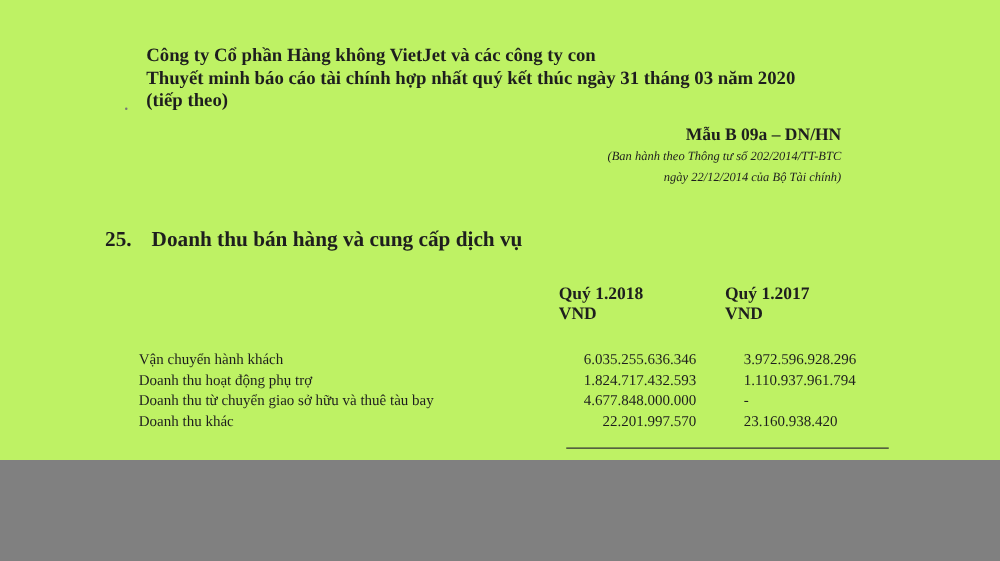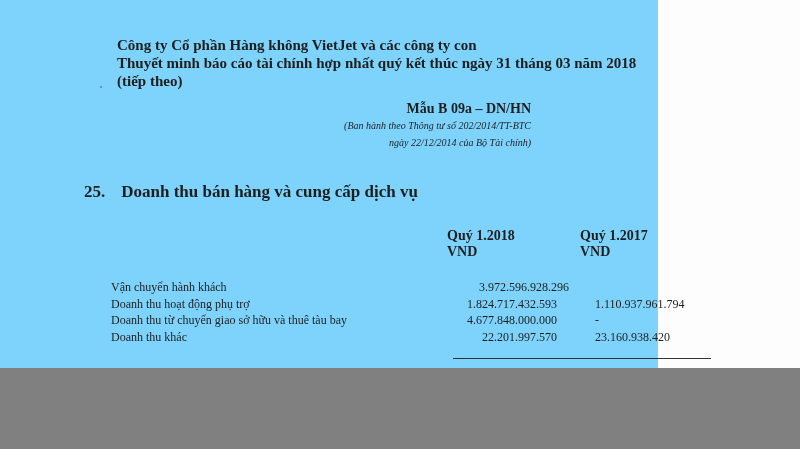--- a/index.html
+++ b/index.html
@@ -2,21 +2,21 @@
 <html><head>
 <meta charset="utf-8">
 <style>
   html, body { margin: 0; padding: 0; }
   body {
     width: 800px; height: 449px; overflow: hidden; position: relative;
     background: #fdfdfd;
     font-family: "Liberation Serif", serif;
     color: #1e1e1e;
   }
-  .page { position: absolute; left: 0; top: 0; width: 658px; height: 449px; background: #7dd3fc; }
+  .page { position: absolute; left: 0; top: 0; width: 800px; height: 449px; background: #bef264; }
   .hdr { position: absolute; left: 117px; font-weight: bold; font-size: 15px; line-height: 17px; white-space: nowrap; }
   .hdr1 { top: 37px; }
   .hdr2 { top: 55px; }
   .hdr3 { top: 73px; }
   .dot { position: absolute; left: 100px; top: 86px; width: 2px; height: 2px; background: #777; border-radius: 1px; }
   .form { position: absolute; right: 127px; top: 101px; font-weight: bold; font-size: 14px; line-height: 16px; white-space: nowrap; }
   .issued { position: absolute; right: 127px; top: 117px; font-style: italic; font-size: 10px; line-height: 17px; text-align: right; white-space: nowrap; }
   .section { position: absolute; left: 84px; top: 182px; font-weight: bold; font-size: 17px; white-space: nowrap; }
   .section .num { display: inline-block; width: 33px; }
   .colhead { position: absolute; top: 228px; width: 140px; font-weight: bold; font-size: 14px; line-height: 16px; }
@@ -28,21 +28,21 @@
   .row .v1 { width: 136px; text-align: right; }
   .row .v2 { width: 144px; }
   .rule { position: absolute; left: 453px; top: 358px; width: 258px; height: 1px; background: #333; }
   .overlay { position: absolute; left: 0; top: 368px; width: 800px; height: 81px; background: #808080; }
 </style>
 </head>
 <body>
 
 <div class="page">
   <div class="hdr hdr1">Công ty Cổ phần Hàng không VietJet và các công ty con</div>
-  <div class="hdr hdr2">Thuyết minh báo cáo tài chính hợp nhất quý kết thúc ngày 31 tháng 03 năm 2018</div>
+  <div class="hdr hdr2">Thuyết minh báo cáo tài chính hợp nhất quý kết thúc ngày 31 tháng 03 năm 2020</div>
   <div class="hdr hdr3">(tiếp theo)</div>
   <div class="dot"></div>
 
   <div class="form">Mẫu B 09a – DN/HN</div>
   <div class="issued">
     <div>(Ban hành theo Thông tư số 202/2014/TT-BTC</div>
     <div>ngày 22/12/2014 của Bộ Tài chính)</div>
   </div>
 
   <div class="section">
@@ -55,20 +55,21 @@
     <div>VND</div>
   </div>
   <div class="colhead c2">
     <div>Quý 1.2017</div>
     <div>VND</div>
   </div>
 
   <div class="rows">
     <div class="row">
       <span class="lbl">Vận chuyển hành khách</span>
+      <span class="v1">6.035.255.636.346</span>
       <span class="v2">3.972.596.928.296</span>
     </div>
     <div class="row">
       <span class="lbl">Doanh thu hoạt động phụ trợ</span>
       <span class="v1">1.824.717.432.593</span>
       <span class="v2">1.110.937.961.794</span>
     </div>
     <div class="row">
       <span class="lbl">Doanh thu từ chuyển giao sở hữu và thuê tàu bay</span>
       <span class="v1">4.677.848.000.000</span>

